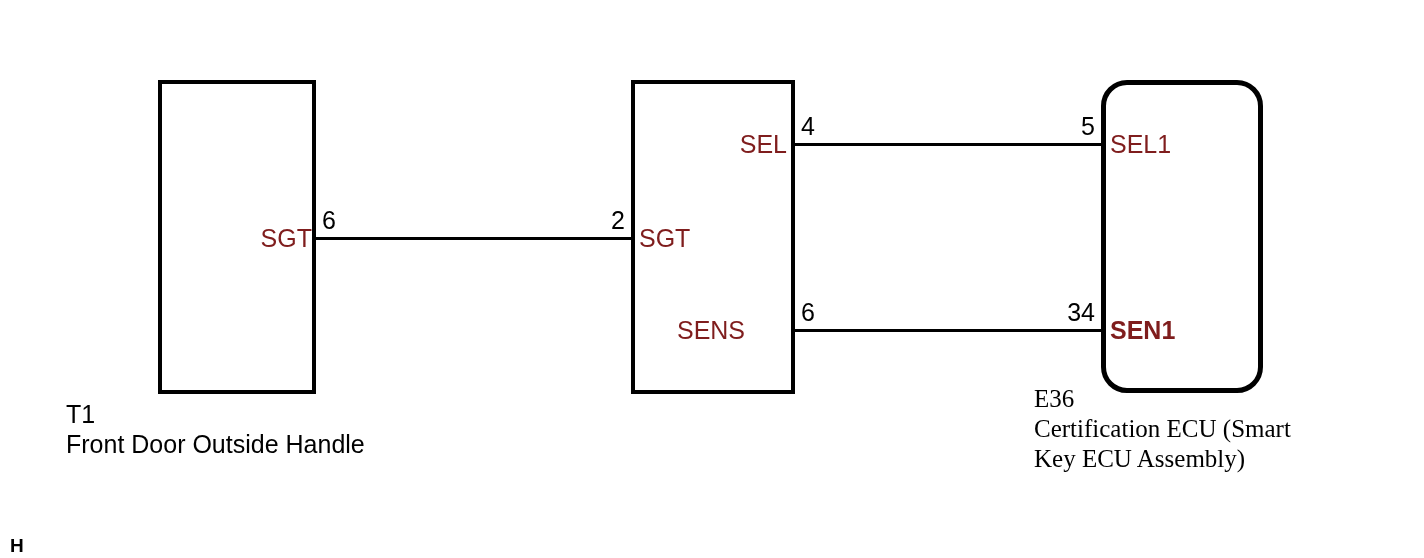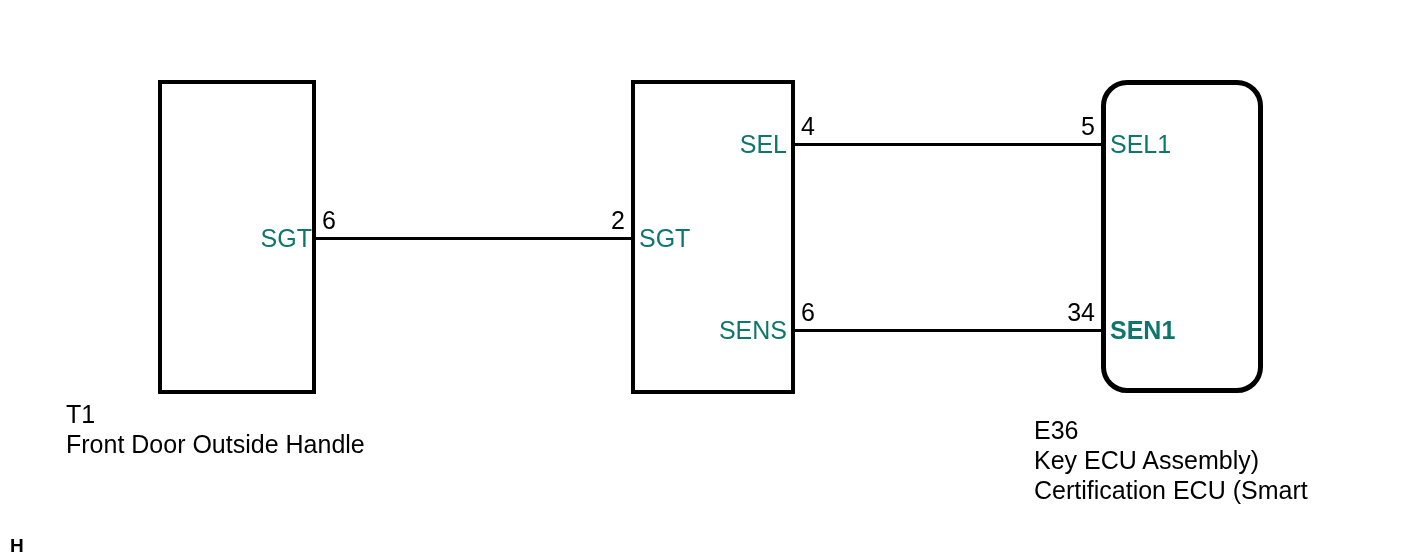--- a/index.html
+++ b/index.html
@@ -37,21 +37,21 @@
     height: 3px;
     background: #000000;
   }
 
   
   .terminal-label {
     position: absolute;
     font-size: 25px;
     line-height: 25px;
     white-space: nowrap;
-    color: #0f766e;
+    color: #7f1d1d;
   }
   .terminal-label.right-aligned {
     text-align: right;
   }
 
   
   .pin-number {
     position: absolute;
     font-size: 25px;
     line-height: 25px;
@@ -110,40 +110,40 @@
   <div class="box" style="left:631px; top:80px; width:164px; height:314px;"></div>
 
   <div class="terminal-label right-aligned" style="left:645px; top:132px; width:142px;">SEL</div>
 
   <div class="pin-number pin-left" style="left:801px; top:114px; width:40px;">4</div>
 
   <div class="terminal-label" style="left:639px; top:226px; width:140px;">SGT</div>
 
   <div class="pin-number pin-right" style="left:585px; top:208px; width:40px;">2</div>
 
-  <div class="terminal-label right-aligned" style="left:635px; top:318px; width:152px;">SENS</div>
+  <div class="terminal-label right-aligned" style="left:635px; top:318px; width:152px;text-align:center;">SENS</div>
 
   <div class="pin-number pin-left" style="left:801px; top:300px; width:40px;">6</div>
 
 
   <div class="wire" style="left:795px; top:143px; width:310px;"></div>
 
   <div class="wire" style="left:795px; top:329px; width:310px;"></div>
 
   <div class="box rounded" style="left:1101px; top:80px; width:162px; height:313px;"></div>
 
   <div class="terminal-label" style="left:1110px; top:132px; width:150px;">SEL1</div>
 
   <div class="pin-number pin-right" style="left:1053px; top:114px; width:42px;">5</div>
 
   <div class="terminal-label" style="left:1110px; top:318px; width:150px;font-weight:bold;">SEN1</div>
 
   <div class="pin-number pin-right" style="left:1040px; top:300px; width:55px;">34</div>
 
-  <div class="caption" style="left:1034px; top:415px; width:330px;">
+  <div class="caption" style="left:1034px; top:384px; width:330px;font-family:Liberation Serif, serif;">
     <span class="caption-code">E36</span>
+    <span class="caption-name">Certification ECU (Smart</span>
     <span class="caption-name">Key ECU Assembly)</span>
-    <span class="caption-name">Certification ECU (Smart</span>
   </div>
 
   <div class="page-mark" style="left:10px; top:536px;">H</div>
 
 </div>
 
 </body></html>

